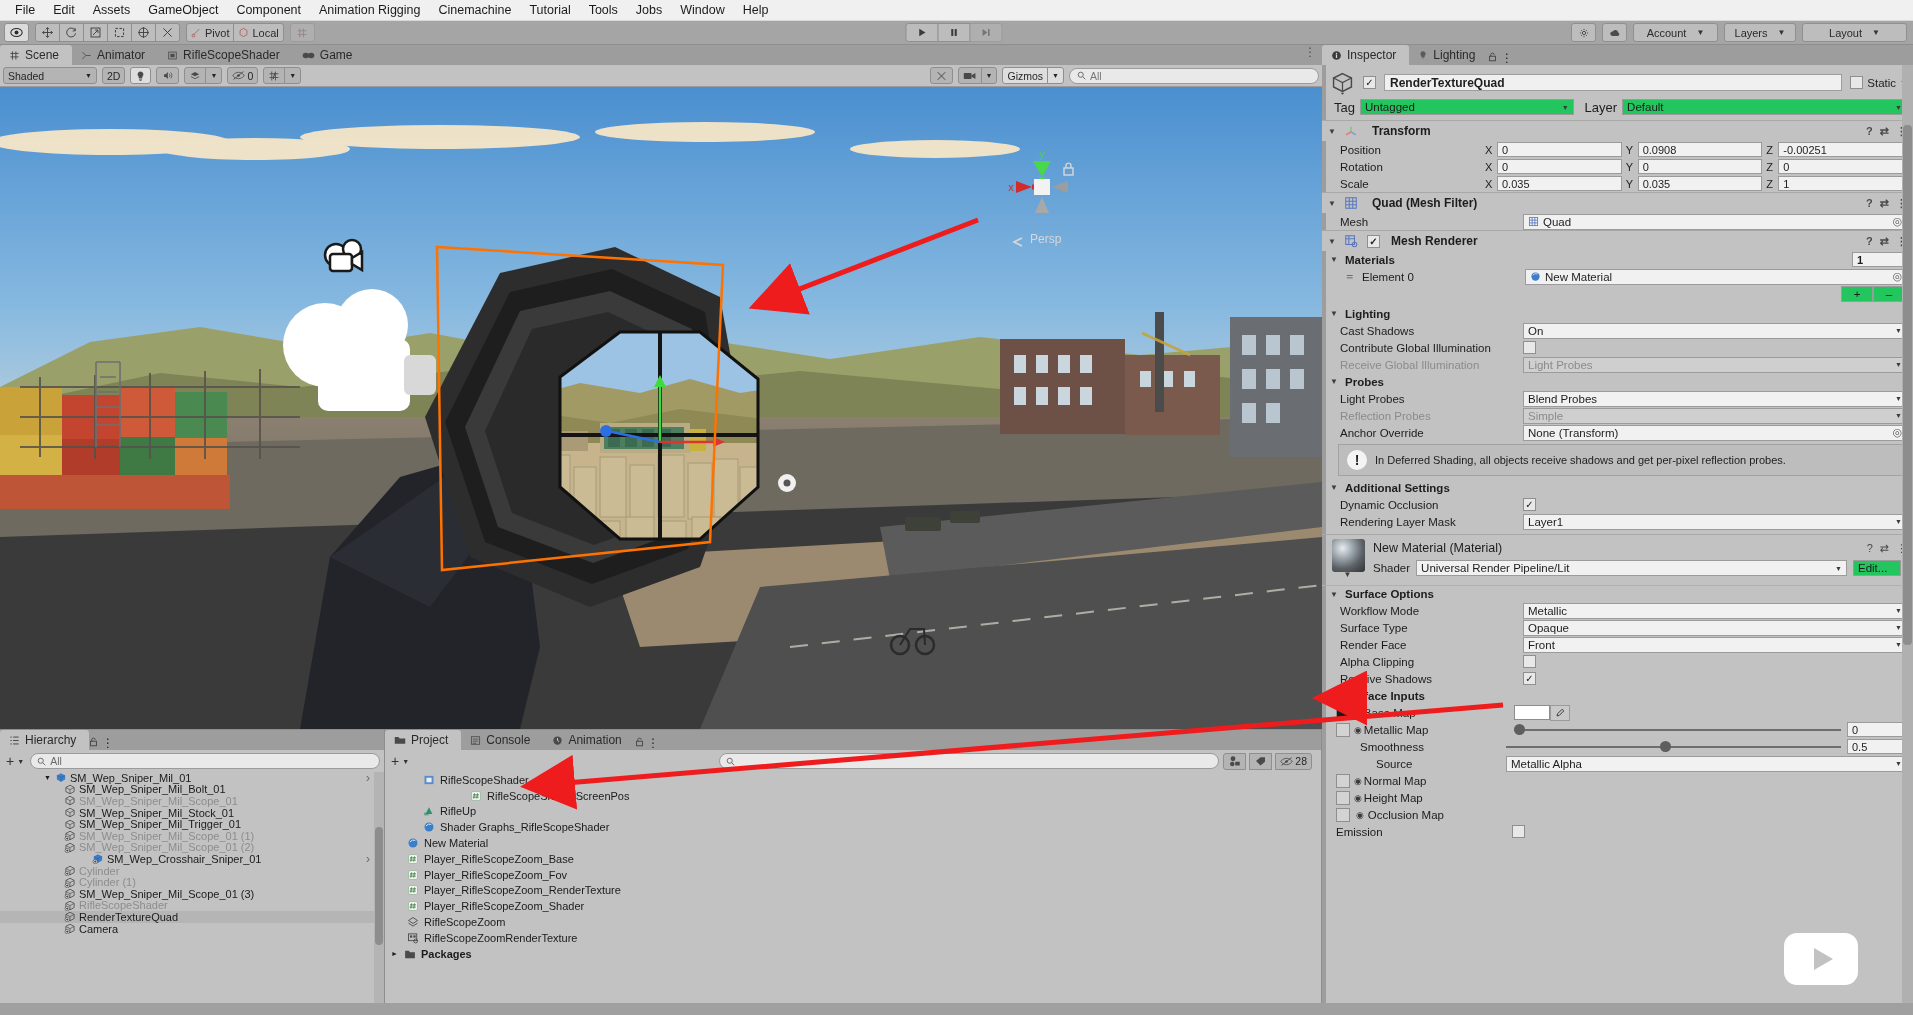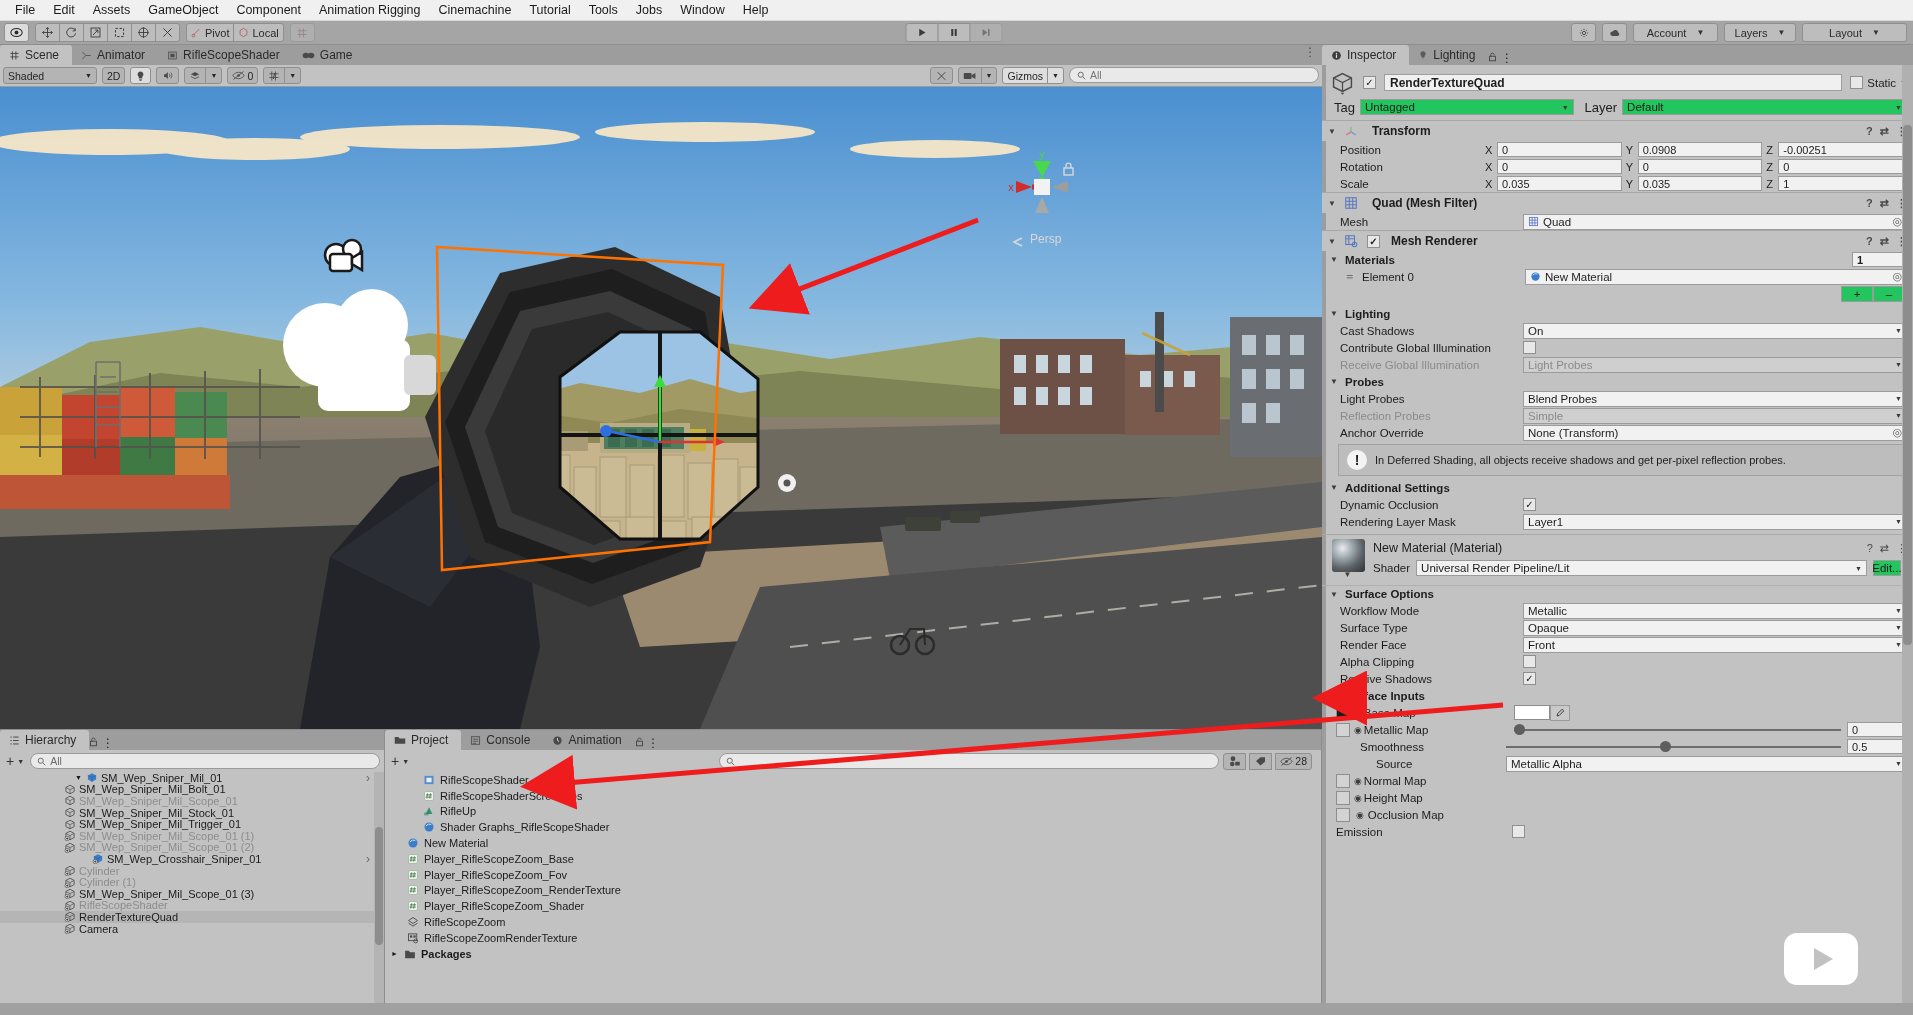--- a/index.html
+++ b/index.html
@@ -364,21 +364,21 @@
         <div class="sbtn ls">
           <svg width="12" height="12" viewBox="0 0 16 16" stroke="#4a4a4a" stroke-width="1.1" fill="none">
               <path d="M2 5h12M2 10h12M5 2v12M10 2v12"></path>
               <path d="M7 12l2-8" stroke-width="1.4"></path>
             </svg>
         </div>
         <div class="sbtn rs">
             <span style="font-size:7px">▼</span>
           </div>
 
-        <div style="margin-left:auto;display:flex;align-items:flex-start">
+        <div style="margin-left:auto;display:flex;align-items:center">
           <div class="sbtn sep">
             <svg width="13" height="12" viewBox="0 0 16 16" stroke="#3a3a3a" stroke-width="1.2" fill="none">
                 <path d="M3 3l6 6M13 3l-6 6M9 9l4 4M7 9l-4 4"></path>
               </svg>
           </div>
           <div class="sbtn ls">
             <svg width="14" height="10" viewBox="0 0 18 12">
                 <rect x="1" y="2" width="10" height="8" rx="1" fill="#4a4a4a"></rect>
                 <path d="M11 5l5-3v8l-5-3z" fill="#4a4a4a"></path>
               </svg>
@@ -647,21 +647,21 @@
         <div class="plusbtn">+ <span style="font-size:7px;margin-left:3px">▼</span></div>
         <div class="srch">
           <svg width="9" height="9" viewBox="0 0 12 12">
               <circle cx="5" cy="5" r="3.4" fill="none" stroke="#6a6a6a" stroke-width="1.3"></circle>
               <path d="M7.6 7.6L11 11" stroke="#6a6a6a" stroke-width="1.3"></path>
             </svg>
           <span>All</span>
         </div>
       </div>
       <div class="tree" id="hier-tree">
-          <div class="trow" style="padding-left: 75px;">
+          <div class="trow" style="padding-left: 44px;">
             <span style="font-size: 7px; margin-right: 1px;">▼</span>
             <svg width="12" height="12" viewBox="0 0 16 16" class="gico">
               <path d="M8 1.8 L14 5 V11 L8 14.2 L2 11 V5 Z" fill="#3d7ec9"></path>
               <path d="M2 5 L8 8.2 L14 5 M8 8.2 V14.2" fill="none" stroke="#2b5f9c" stroke-width="1"></path>
             </svg>
             <span>SM_Wep_Sniper_Mil_01</span>
             <span style="margin-left: auto; margin-right: 14px; color: rgb(106, 106, 106); font-size: 12px;">›</span>
           </div>
           <div class="trow" style="padding-left: 64px;">
             <svg width="12" height="12" viewBox="0 0 16 16" class="gico">
@@ -841,21 +841,21 @@
         </div>
       </div>
       <div class="proj-list" id="proj-list">
           <div class="prow" style="padding-left: 38px;">
             <svg width="12" height="12" viewBox="0 0 16 16" class="gico">
               <rect x="2" y="2.5" width="12" height="11" fill="#5a8cc9"></rect>
               <rect x="4.6" y="5" width="6.8" height="6" fill="#e8eef6"></rect>
             </svg>
             <span>RifleScopeShader</span>
           </div>
-          <div class="prow" style="padding-left: 38px;">
+          <div class="prow" style="padding-left: 38px; margin-left: 47px;">
             <svg width="12" height="12" viewBox="0 0 16 16" class="gico">
               <rect x="2" y="2" width="12" height="12" rx="2" fill="#eef3ee" stroke="#9bb39b" stroke-width="1"></rect>
               <path d="M6 4.5 L5 11.5 M10 4.5 L9 11.5 M4 6.5h8M3.6 9.5h8" stroke="#3c7a3c" stroke-width="1.1"></path>
             </svg>
             <span>RifleScopeShaderScreenPos</span>
           </div>
           <div class="prow" style="padding-left: 38px;">
             <svg width="12" height="12" viewBox="0 0 16 16" class="gico">
               <path d="M8 3 L12.5 12 H3.5 Z" fill="#2f8f6e"></path>
               <path d="M1.5 11h4M1.5 13h6" stroke="#2f8f6e" stroke-width="1.2"></path>
@@ -1209,21 +1209,21 @@
                     <span>⇄</span>
                     <span>⋮</span>
                 </span>
               </div>
               <div style="display:flex;align-items:center;gap:6px;margin-top:3px;padding-right:6px">
                 <span style="font-size:11.5px">Shader</span>
                 <div class="field white" style="flex:1">
                   <span>Universal Render Pipeline/Lit</span>
                   <span class="arw">▼</span>
                 </div>
-                <div class="field" style="width:28px;justify-content:center">
+                <div class="field" style="width:48px;">
                   <span>Edit...</span>
                 </div>
               </div>
             </div>
           </div>
 
           <div class="sect-title" style="padding-left:8px;border-top:1px solid #b0b0b0;margin-top:4px">
             <span class="foldarrow">▼</span>
             <span>Surface Options</span>
           </div>

